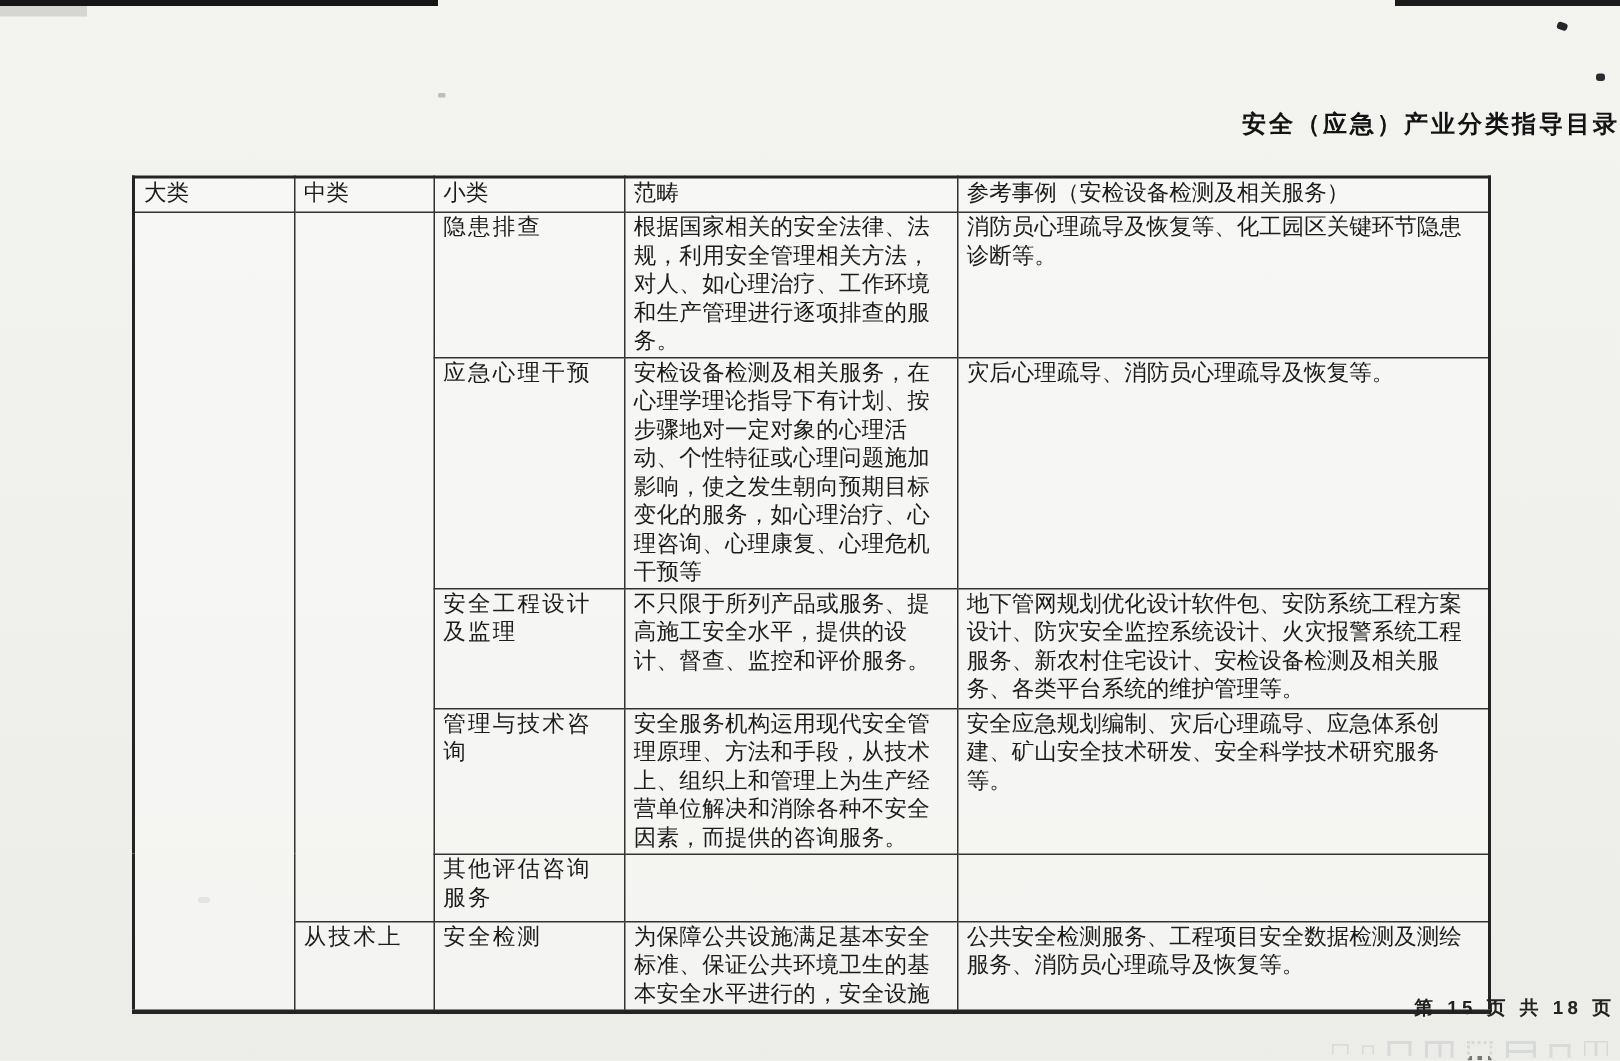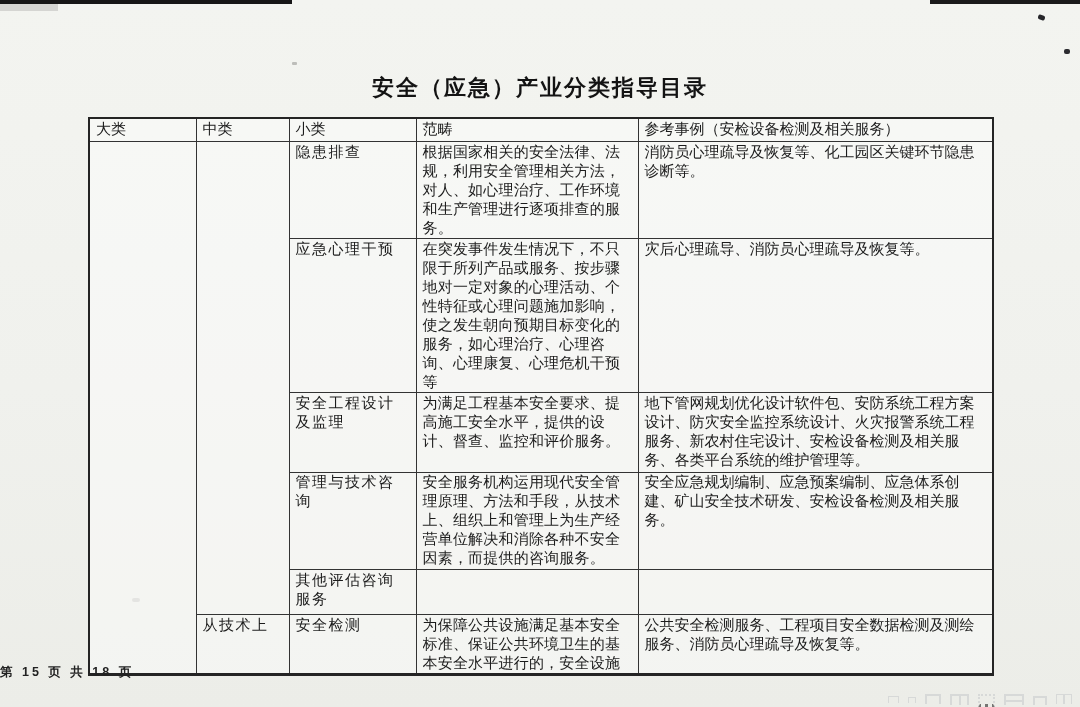--- a/index.html
+++ b/index.html
@@ -17,21 +17,21 @@
   .bar-tl{left:0;top:0;width:292px;height:4px;background:#161616;}
   .bar-tl::after{content:"";position:absolute;left:0;top:4px;width:58px;height:7px;background:#bcbcba;opacity:.55;}
   .bar-tr{left:930px;top:0;width:150px;height:4px;background:#1b1b1b;}
   .speck1{left:1038px;top:15px;width:7px;height:5px;background:#26262a;border-radius:2px;transform:rotate(20deg);}
   .speck2{left:1064px;top:49px;width:6px;height:5px;background:#2c2c30;border-radius:2px;}
   .speck3{left:292px;top:62px;width:5px;height:3px;background:#9a9a96;opacity:.6;border-radius:1px;}
   .smudge1{left:132px;top:598px;width:8px;height:4px;background:#c7c8c3;opacity:.7;border-radius:2px;}
 
   .title{
     position:absolute;top:73px;left:0;right:0;margin:0;
-    text-align:center;font-size:22px;font-weight:bold;color:#131313;
+    text-align:right;font-size:16px;font-weight:bold;color:#131313;
     letter-spacing:2px;
     font-family:"Liberation Sans","DejaVu Sans",sans-serif;
   }
 
   table.cat{
     position:absolute;left:88px;top:117px;width:904px;
     border-collapse:collapse;table-layout:fixed;
     border:2px solid #242424;border-bottom-width:3px;
     background:rgba(255,255,255,0.4);
   }
@@ -44,29 +44,30 @@
     overflow:hidden;
   }
   .cat th{white-space:nowrap;}
   .ls{letter-spacing:1.5px;}
   .scope{letter-spacing:0.2px;}
   .clip{height:56px;overflow:hidden;}
   tr.hdr{height:23px;margin-left:23px;}
   tr.r1{height:82px;}
   tr.r2{height:141px;}
   tr.r3{height:80px;}
-  tr.r4{height:97px;font-family:Liberation Mono, monospace;}
+  tr.r4{height:97px;}
   tr.r5{height:45px;}
   tr.r6{height:60px;}
 
   .footer{
     position:absolute;top:664px;left:0;right:3px;
-    text-align:left;font-size:12.5px;font-weight:600;color:#222;
+    text-align:right;font-size:12.5px;font-weight:600;color:#222;
     letter-spacing:3px;
     font-family:"Liberation Sans","DejaVu Sans",sans-serif;
+    padding-left:22px;
   }
 
   .wm{
     position:absolute;right:8px;bottom:0;height:13px;width:252px;
     display:flex;gap:9px;align-items:flex-start;justify-content:flex-end;
     opacity:.5;filter:blur(.5px);
   }
   .wm i{display:block;border:2px solid #c3c6c9;border-bottom:none;background:transparent;}
   .wm i:nth-child(1){width:9px;height:6px;margin-top:2px;border-width:1px;}
   .wm i:nth-child(2){width:6px;height:5px;margin-top:3px;border-width:1px;}
@@ -111,32 +112,32 @@
     <tbody>
       <tr class="r1">
         <td rowspan="6"></td>
         <td rowspan="5" class="ls"></td>
         <td class="ls">隐患排查</td>
         <td class="scope">根据国家相关的安全法律、法规，利用安全管理相关方法，对人、如心理治疗、工作环境和生产管理进行逐项排查的服务。</td>
         <td>消防员心理疏导及恢复等、化工园区关键环节隐患诊断等。</td>
       </tr>
       <tr class="r2">
         <td class="ls">应急心理干预</td>
-        <td class="scope">在突发事件发生情况下，不只限于所列产品或服务、按步骤地对一定对象的心理活动、个性特征或心理问题施加影响，使之发生朝向预期目标变化的服务，如心理治疗、心理咨询、心理康复、心理危机干预等</td>
+        <td class="scope">安检设备检测及相关服务，在心理学理论指导下有计划、按步骤地对一定对象的心理活动、个性特征或心理问题施加影响，使之发生朝向预期目标变化的服务，如心理治疗、心理咨询、心理康复、心理危机干预等</td>
         <td>灾后心理疏导、消防员心理疏导及恢复等。</td>
       </tr>
       <tr class="r3">
         <td class="ls">安全工程设计及监理</td>
-        <td class="scope">为满足工程基本安全要求、提高施工安全水平，提供的设计、督查、监控和评价服务。</td>
+        <td class="scope">不只限于所列产品或服务、提高施工安全水平，提供的设计、督查、监控和评价服务。</td>
         <td>地下管网规划优化设计软件包、安防系统工程方案设计、防灾安全监控系统设计、火灾报警系统工程服务、新农村住宅设计、安检设备检测及相关服务、各类平台系统的维护管理等。</td>
       </tr>
       <tr class="r4">
         <td class="ls">管理与技术咨询</td>
         <td class="scope">安全服务机构运用现代安全管理原理、方法和手段，从技术上、组织上和管理上为生产经营单位解决和消除各种不安全因素，而提供的咨询服务。</td>
-        <td>安全应急规划编制、应急预案编制、应急体系创建、矿山安全技术研发、安检设备检测及相关服务。</td>
+        <td>安全应急规划编制、灾后心理疏导、应急体系创建、矿山安全技术研发、安全科学技术研究服务等。</td>
       </tr>
       <tr class="r5">
         <td class="ls">其他评估咨询服务</td>
         <td class="scope"></td>
         <td></td>
       </tr>
       <tr class="r6">
         <td class="ls">从技术上</td>
         <td class="ls">安全检测</td>
         <td class="scope">

